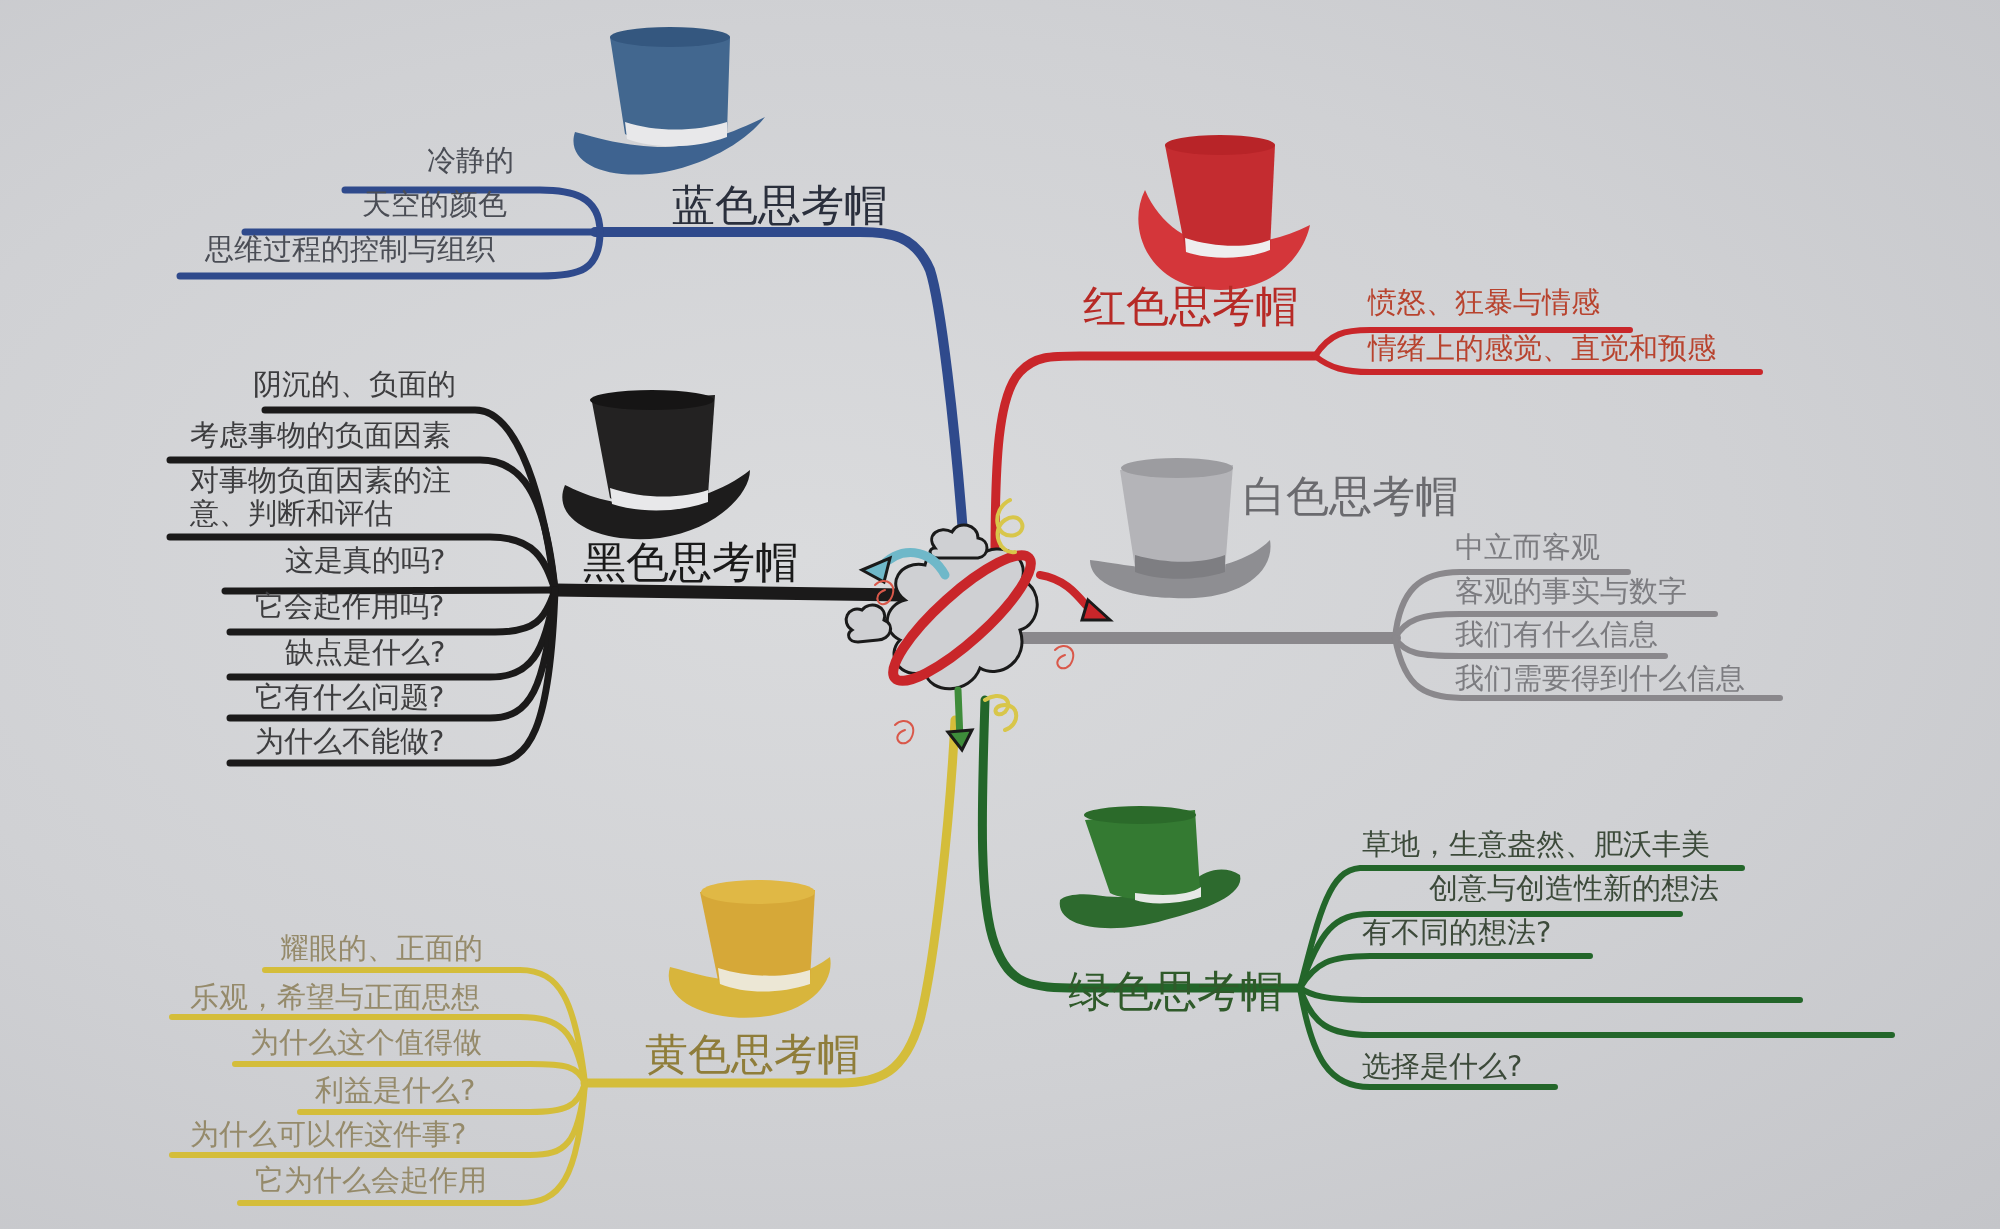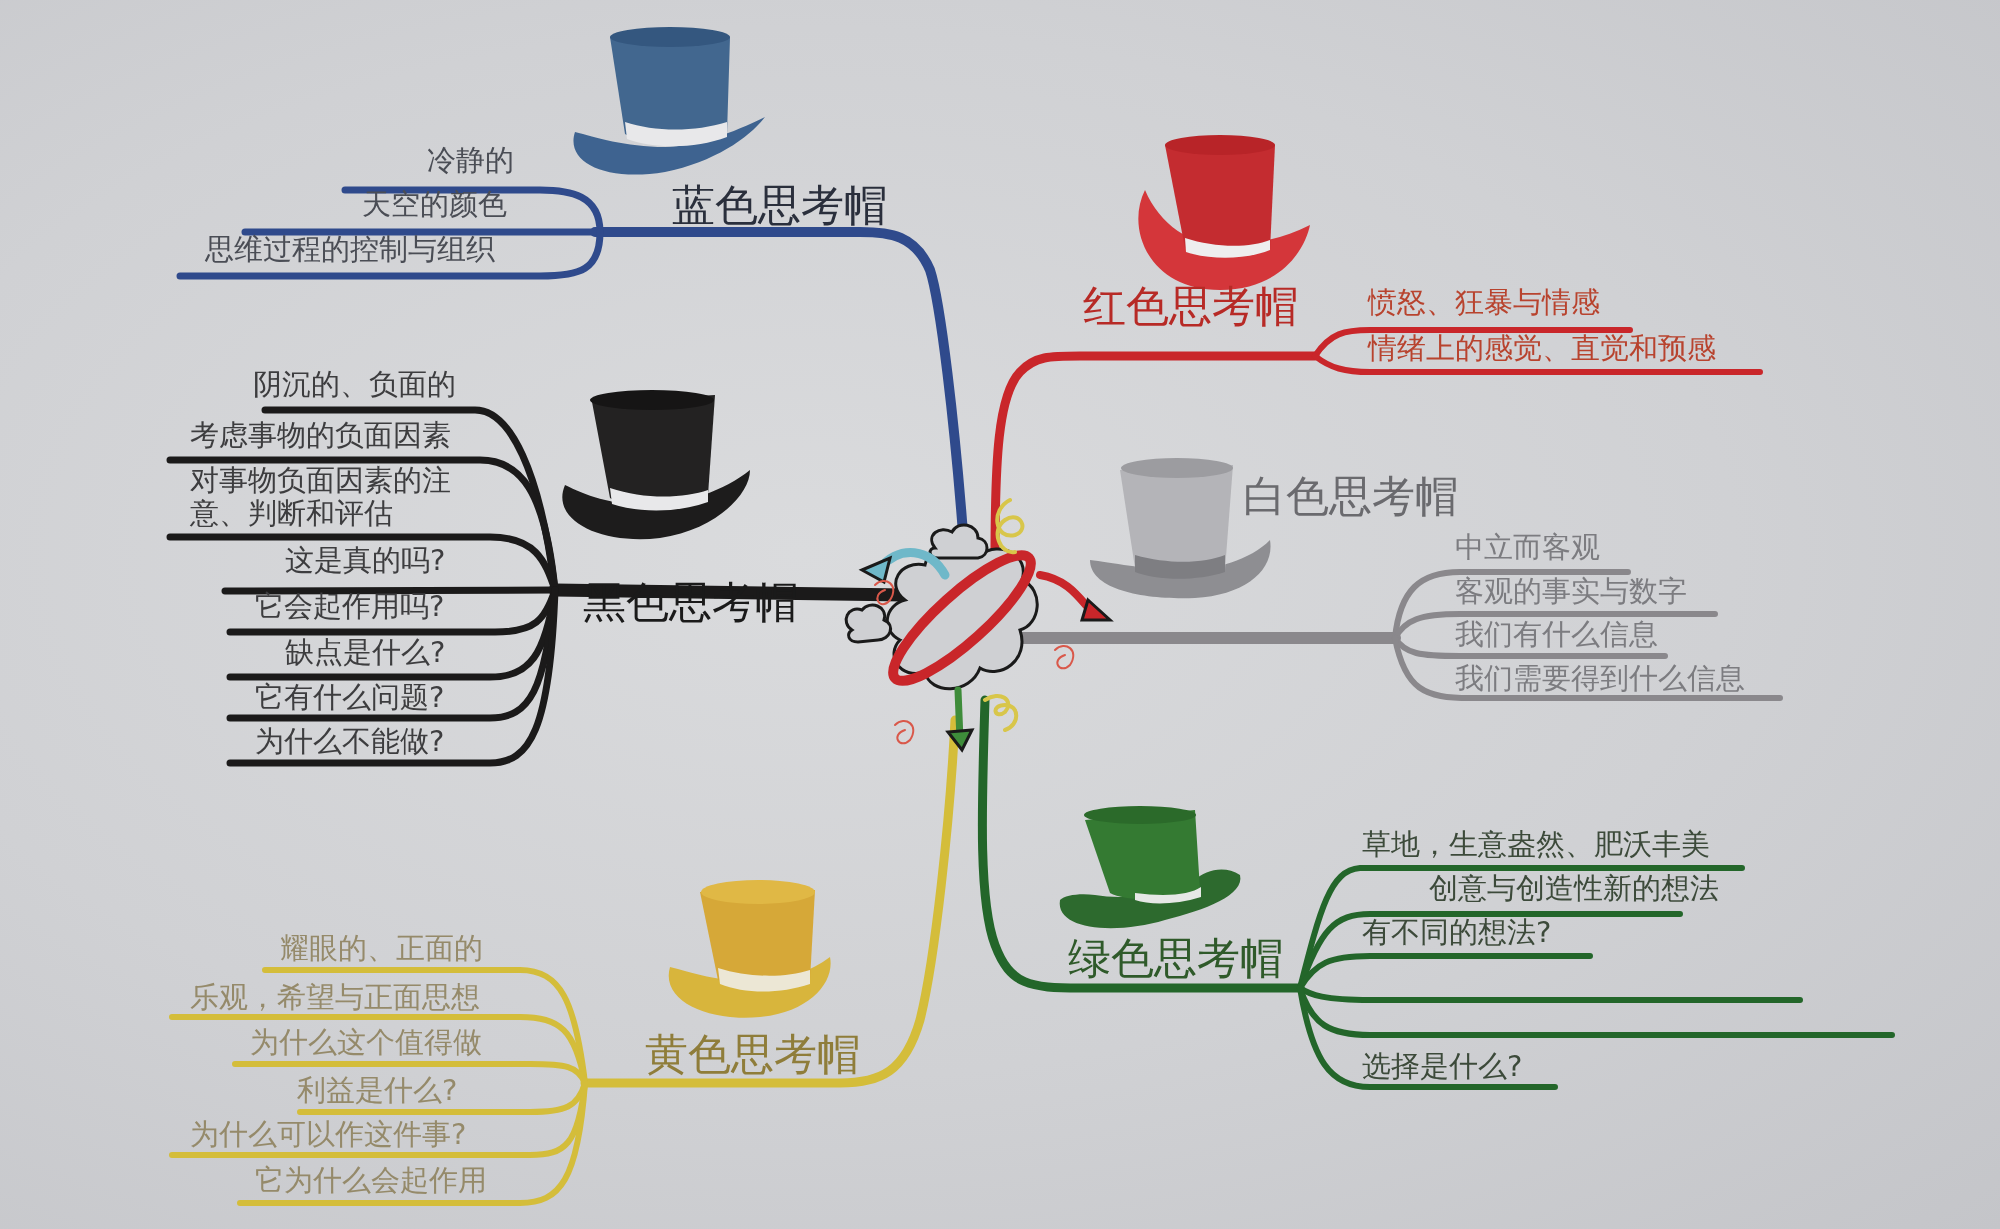--- a/index.html
+++ b/index.html
@@ -13,23 +13,23 @@
     svg.lines { position:absolute; left:0; top:0; }
     .lbl { position:absolute; white-space:nowrap; line-height:1; }
     .leaf { font-size:29px; }
     .title { font-size:43px; }
     .blue-t { color:#2a2f3c; }
     .blue-leaf { color:#4a4d55; }
     .red-t { color:#b72a26; }
     .red-leaf { color:#b8432e; }
     .white-t { color:#6a6a6e; }
     .white-leaf { color:#7c7c80; }
-    .black-t { color:#1a1a1a;margin-top:40px; }
+    .black-t { color:#1a1a1a; }
     .black-leaf { color:#3d3d3f; }
-    .green-t { color:#2f5a2a; }
+    .green-t { color:#2f5a2a;margin-top:33px; }
     .green-leaf { color:#3c4a3a;margin-left:10px; }
     .yellow-t { color:#8f7d3a; }
     .yellow-leaf { color:#958a6a; }
     .hat { position:absolute; }
   </style>
 </head>
 <body>
 
 <div id="stage">
 
@@ -173,17 +173,17 @@
   <div class="lbl title green-t" style="left:1068px;top:937px">绿色思考帽</div>
   <div class="lbl leaf green-leaf" style="left:1352px;top:830px">草地，生意盎然、肥沃丰美</div>
   <div class="lbl leaf green-leaf" style="left:1419px;top:874px">创意与创造性新的想法</div>
   <div class="lbl leaf green-leaf" style="left:1352px;top:918px">有不同的想法?</div>
   <div class="lbl leaf green-leaf" style="left:1352px;top:1052px">选择是什么?</div>
 
   <div class="lbl title yellow-t" style="left:645px;top:1033px">黄色思考帽</div>
   <div class="lbl leaf yellow-leaf" style="left:280px;top:934px">耀眼的、正面的</div>
   <div class="lbl leaf yellow-leaf" style="left:190px;top:983px">乐观，希望与正面思想</div>
   <div class="lbl leaf yellow-leaf" style="left:250px;top:1028px">为什么这个值得做</div>
-  <div class="lbl leaf yellow-leaf" style="left:297px;top:1076px">利益是什么?</div>
+  <div class="lbl leaf yellow-leaf" style="left:315px;top:1076px">利益是什么?</div>
   <div class="lbl leaf yellow-leaf" style="left:190px;top:1120px">为什么可以作这件事?</div>
   <div class="lbl leaf yellow-leaf" style="left:255px;top:1166px">它为什么会起作用</div>
 
 </div>
 
 </body></html>

